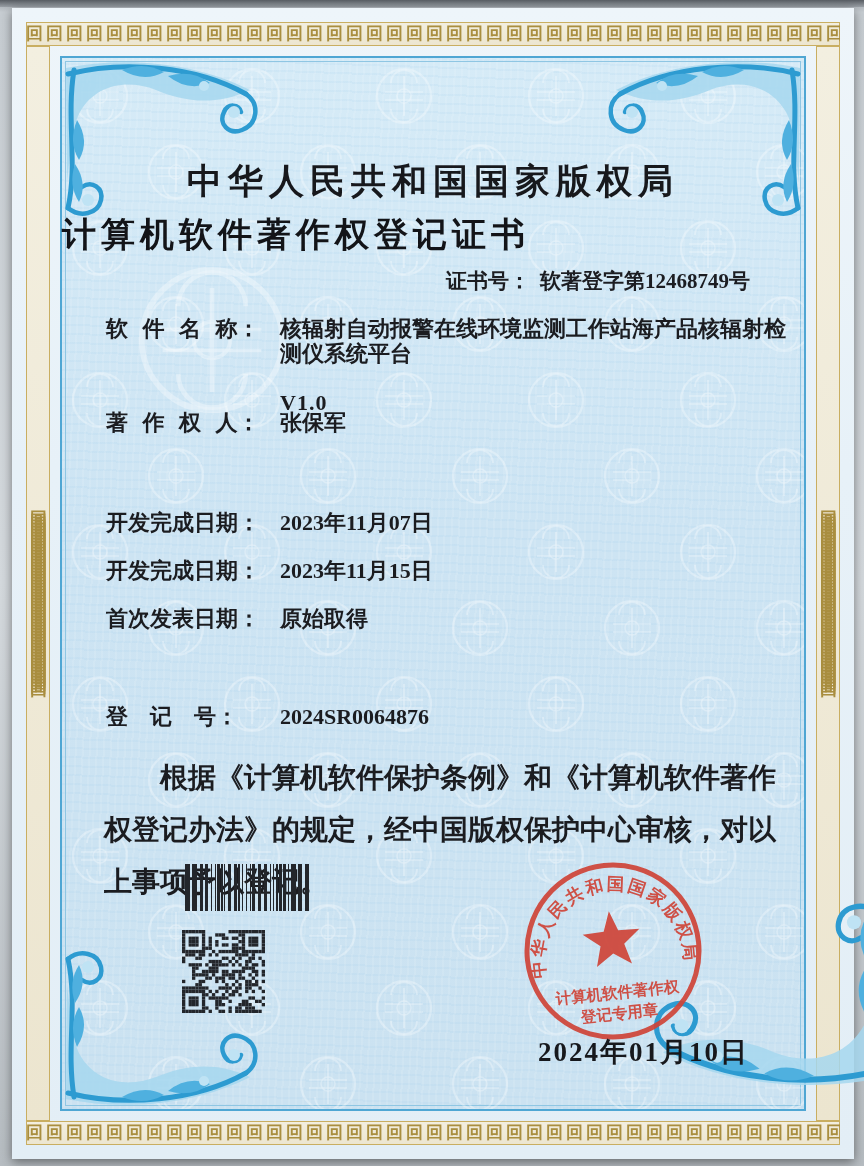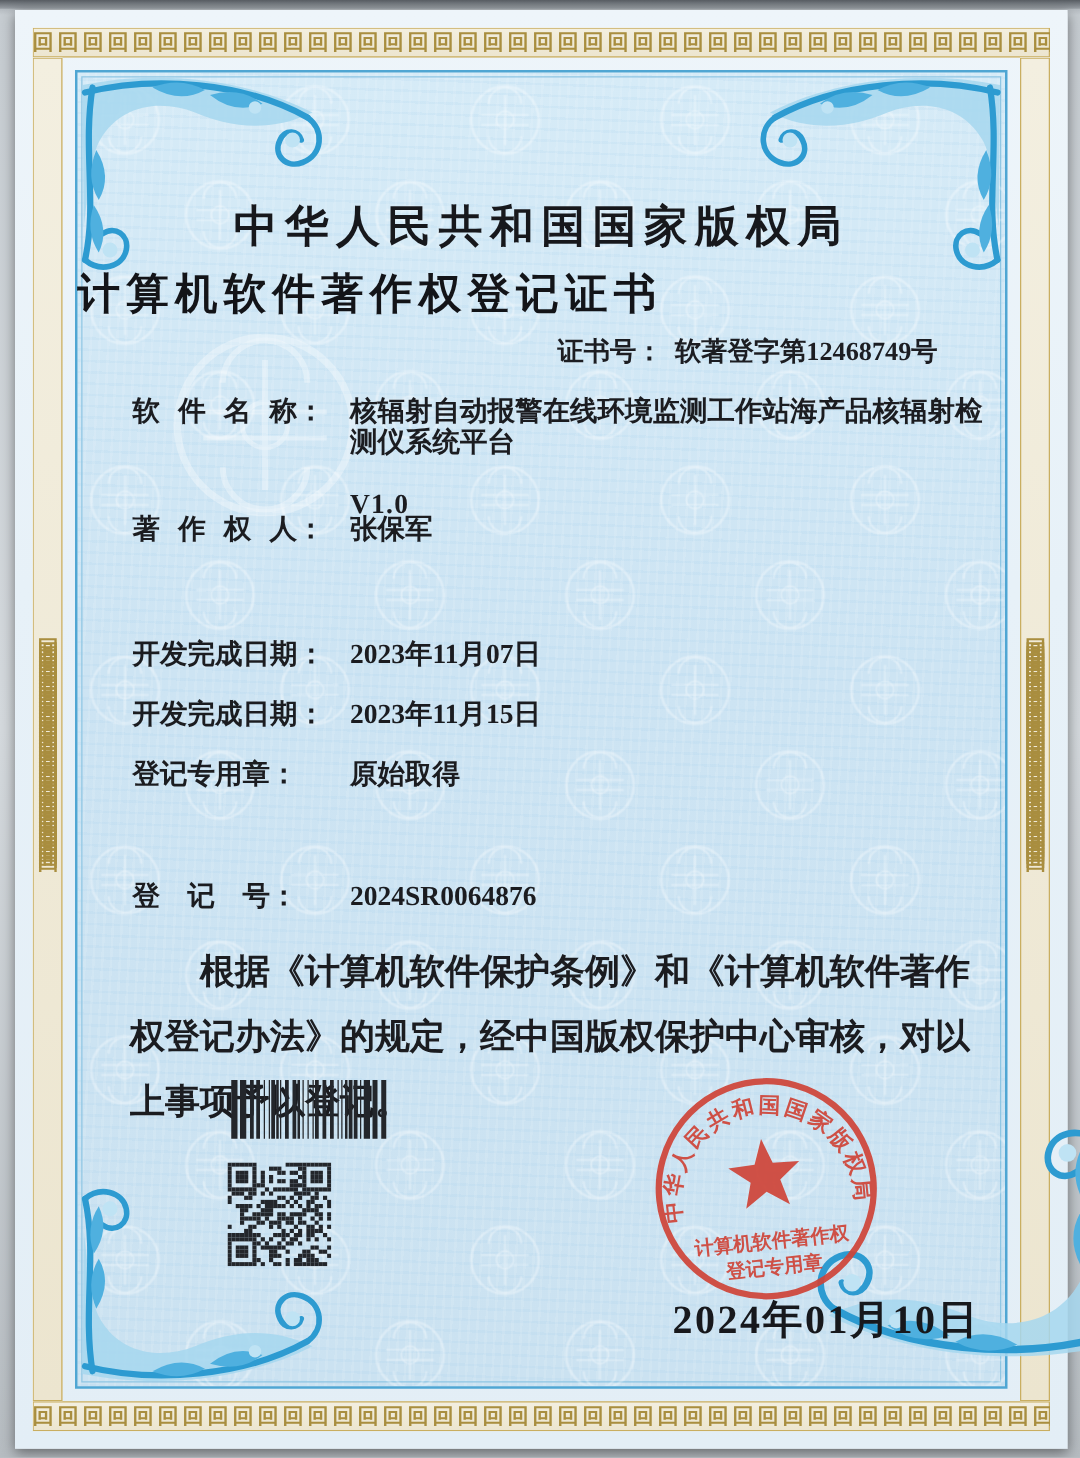--- a/index.html
+++ b/index.html
@@ -58,21 +58,21 @@
 
   .statement{position:absolute;left:42px;top:694px;width:694px;
        font-size:28px;font-weight:700;color:#1b1c20;line-height:52px;text-indent:2em;}
 
   .barcode{position:absolute;left:123px;top:806px;width:124px;height:47px;}
   .barcode i{position:absolute;top:0;bottom:0;background:#23262b;}
   .qr{position:absolute;left:120px;top:872px;width:83px;height:83px;}
 
   .seal{position:absolute;left:456px;top:798px;width:190px;height:190px;
        transform:rotate(-6deg);opacity:.92;}
-  .issue-date{position:absolute;left:476px;top:976px;font-size:32px;font-weight:700;
+  .issue-date{position:absolute;left:476px;top:976px;font-size:27px;font-weight:700;
        letter-spacing:2px;color:#17181c;}
 </style>
 </head>
 <body>
 
 <div class="stage">
   <div class="paper">
 
     <div class="meander top"><span class="mglyphs">回回回回回回回回回回回回回回回回回回回回回回回回回回回回回回回回回回回回回回回回回回回回</span></div>
     <div class="meander bottom"><span class="mglyphs">回回回回回回回回回回回回回回回回回回回回回回回回回回回回回回回回回回回回回回回回回回回回</span></div>
@@ -138,21 +138,21 @@
         <span class="lbl">开发完成日期：</span>
         <span class="val">2023年11月07日</span>
       </div>
 
       <div class="row" style="top:500px">
         <span class="lbl">开发完成日期：</span>
         <span class="val">2023年11月15日</span>
       </div>
 
       <div class="row" style="top:548px">
-        <span class="lbl">登记专用章：</span>
+        <span class="lbl">首次发表日期：</span>
         <span class="val">原始取得</span>
       </div>
 
 
       <div class="row" style="top:646px">
         <span class="lbl">登　记　号：</span>
         <span class="val">2024SR0064876</span>
       </div>
 
       <div class="statement">根据《计算机软件保护条例》和《计算机软件著作权登记办法》的规定，经中国版权保护中心审核，对以上事项予以登记。</div>

